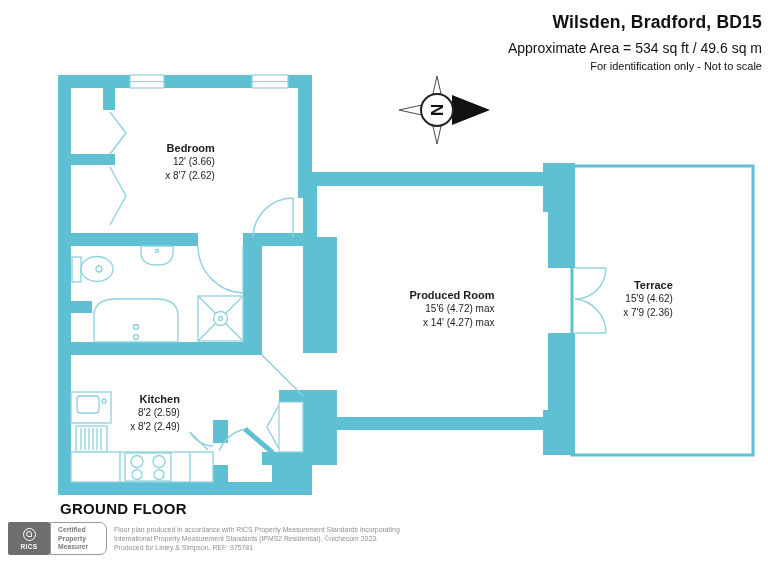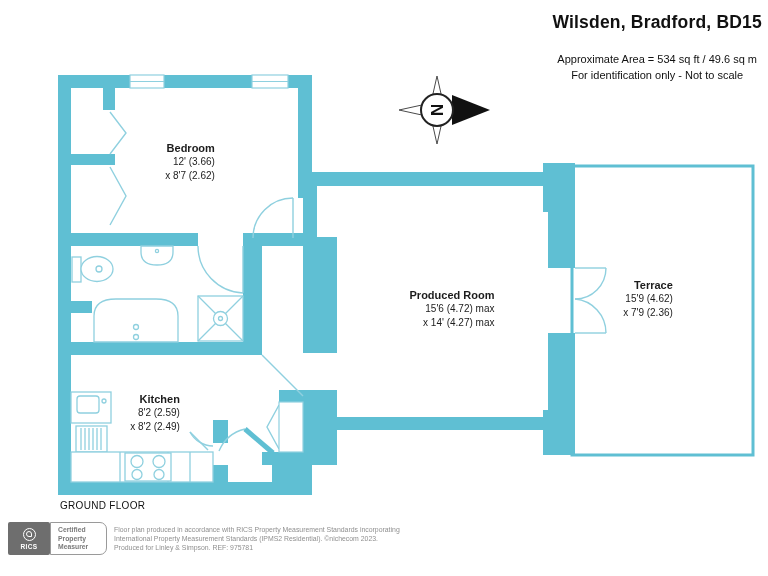--- a/index.html
+++ b/index.html
@@ -1,29 +1,29 @@
 <!DOCTYPE html>
 <html><head>
 <meta charset="utf-8">
 <style>
   html,body{margin:0;padding:0}
   body{width:768px;height:576px;background:#ffffff;position:relative;overflow:hidden;
        font-family:"Liberation Sans",sans-serif;color:#111}
   
-  .hdr{position:absolute;right:6px;top:12px;text-align:center}
+  .hdr{position:absolute;right:6px;top:12px;text-align:right}
   .hdr .t{font-size:17.5px;font-weight:bold;letter-spacing:.2px}
-  .hdr .a{font-size:11px;margin-top:20px}
+  .hdr .a{font-size:14px;margin-top:7px}
   .hdr .n{font-size:11px;margin-top:4px}
   
   #plan{position:absolute;left:0;top:0}
   
   .room-label{position:absolute;text-align:right;color:#1c1c1c;transform:translateX(-50%);line-height:14px;white-space:nowrap}
   .room-label .nm{font-weight:bold;font-size:11px}
   .room-label .dm{font-size:10px}
-  .floor{position:absolute;left:60px;top:500px;font-weight:normal;font-size:10px;letter-spacing:.3px}
+  .floor{position:absolute;left:60px;top:500px;font-weight:bold;font-size:15px;letter-spacing:.3px}
   
   .rics{position:absolute;left:8px;top:522px;width:42px;height:33px;background:#6e6e6e;border-radius:2px;
         display:flex;flex-direction:column;align-items:center;justify-content:center}
   .rics .mark{width:11px;height:11px;border:1.3px solid #fff;border-radius:50%;display:flex;align-items:center;justify-content:center}
   .rics .mark i{display:block;width:4px;height:4px;border:1px solid #fff;border-radius:50% 50% 0 50%}
   .rics .txt{color:#fff;font-size:6.5px;font-weight:bold;margin-top:2px;letter-spacing:.4px}
   .cert{position:absolute;left:50px;top:522px;width:57px;height:33px;background:#fff;border:1px solid #9a9a9a;
         border-radius:0 7px 7px 0;box-sizing:border-box;padding:3px 0 0 7px}
   .cert div{font-size:6.8px;font-weight:bold;color:#7a7a7a;line-height:8.6px}
   .disc{position:absolute;left:114px;top:525px;font-size:6.9px;color:#8f8f8f;line-height:9px}

